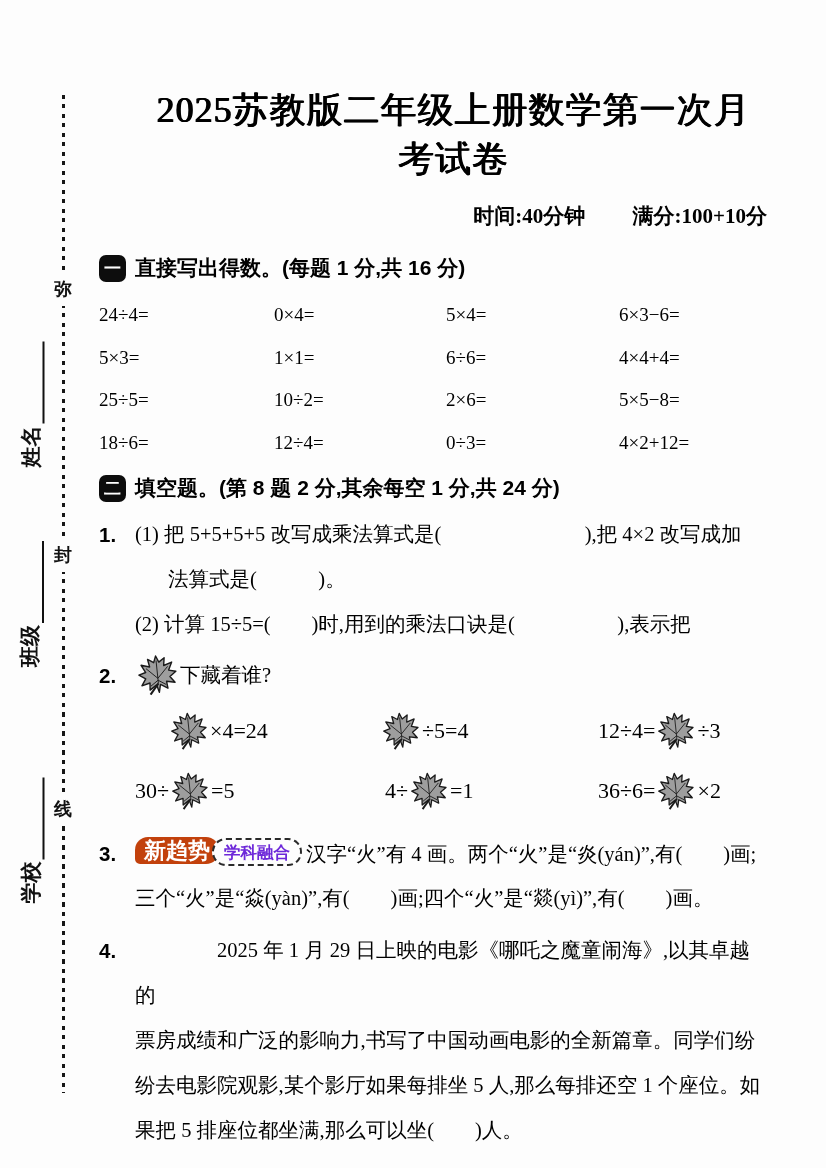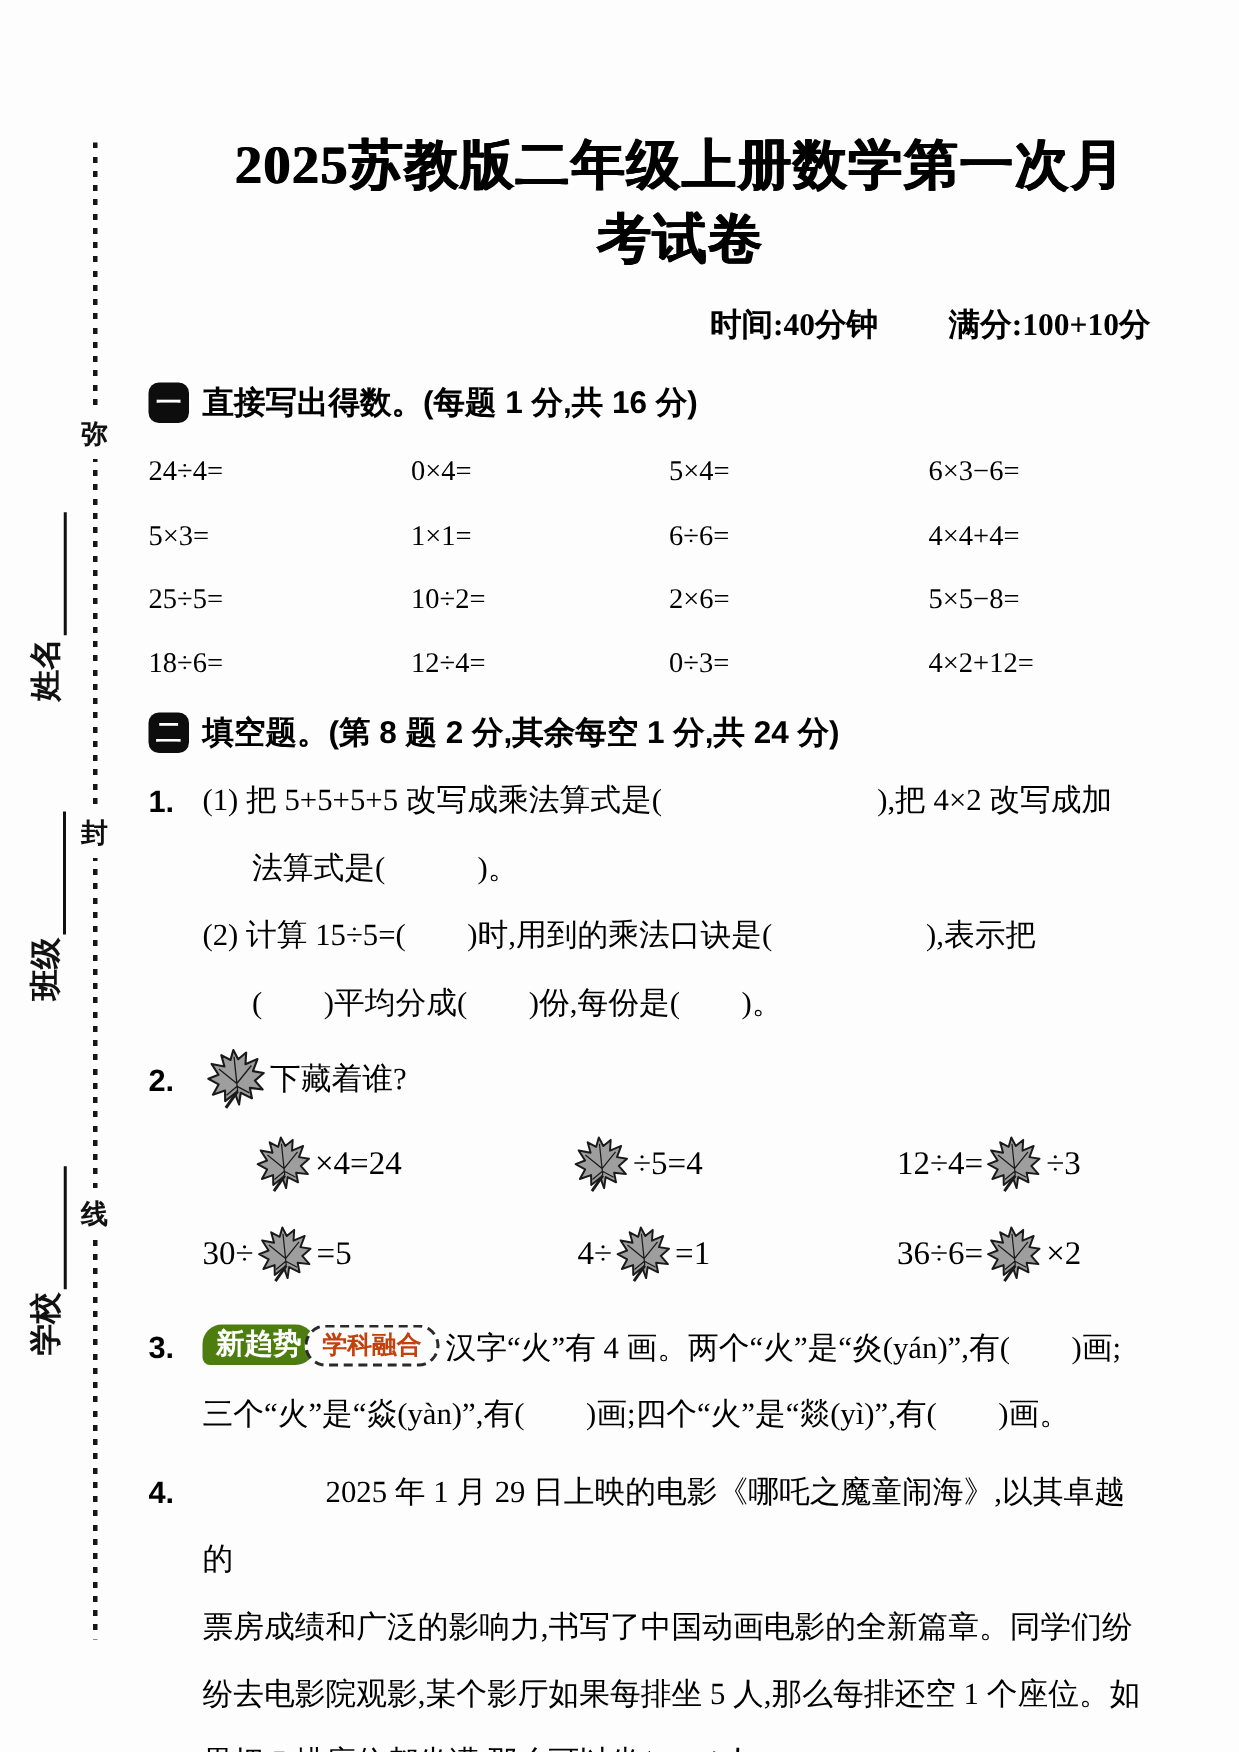--- a/index.html
+++ b/index.html
@@ -20,21 +20,21 @@
   }
   .id-group{
     position:absolute;height:26px;display:flex;align-items:flex-end;
     transform:rotate(-90deg);white-space:nowrap;
     font-family:"Liberation Sans",sans-serif;font-size:21px;font-weight:600;
   }
   .id-group .u{display:inline-block;width:82px;height:20px;border-bottom:2px solid #111;margin-left:2px;}
   
   .main{position:absolute;left:99px;top:0;width:668px;}
   .page-title{
-    margin-top:86px;text-align:center;font-size:36px;font-weight:700;
+    margin-top:86px;text-align:center;font-size:36px;font-weight:400;
     letter-spacing:1px;color:#000;
     text-shadow:0.7px 0 0 #000,-0.4px 0 0 #000;
     margin-left:41px;
   }
   .exam-meta{margin-top:18px;text-align:right;font-size:21px;font-weight:700;color:#000;}
   .sec-head{
     margin-top:24px;display:flex;align-items:center;gap:9px;
     font-size:21px;font-weight:800;color:#000;
     font-family:"Liberation Sans",sans-serif;
   }
@@ -53,27 +53,27 @@
     font-family:"Liberation Sans",sans-serif;
   }
   .ind2{padding-left:33px;}
   .q2-rows{margin-top:2px;}
   .leaf-row{position:relative;height:60px;}
   .leaf-eq{position:absolute;top:50%;transform:translateY(-50%);
     font-size:22px;display:inline-flex;align-items:center;white-space:nowrap;}
   svg.leaf{width:38px;height:38px;margin:0 2px;transform:rotate(-6deg);}
   svg.leaf-big{width:41px;height:41px;vertical-align:-13px;margin:0 2px;transform:rotate(-6deg);}
   .badge-dark{
-    display:inline-block;background:#4d7c0f;color:#fff;
+    display:inline-block;background:#c2410c;color:#fff;
     border-radius:13px 13px 13px 5px;padding:0 9px;line-height:27px;
-    font-size:19px;font-weight:700;font-family:"Liberation Sans",sans-serif;
+    font-size:22px;font-weight:700;font-family:"Liberation Sans",sans-serif;
     vertical-align:3px;
   }
   .badge-dashed{
-    display:inline-block;background:#fdfdfd;color:#c2410c;
+    display:inline-block;background:#fdfdfd;color:#6d28d9;
     border:2px dashed #2a2a2a;border-radius:14px;padding:0 10px;line-height:24px;
     font-size:16.5px;font-weight:700;font-family:"Liberation Sans",sans-serif;
     margin-left:-7px;margin-right:4px;vertical-align:3px;
   }
   .q4-l1{text-indent:82px;}
 </style>
 </head>
 <body>
 
 <svg width="0" height="0" style="position:absolute" aria-hidden="true">
@@ -134,21 +134,20 @@
   <div class="sec-head" style="margin-top:10px">
     <span class="sec-icon">二</span>
     <span>填空题。(第 8 题 2 分,其余每空 1 分,共 24 分)</span>
   </div>
 
   <div class="q" style="margin-top:10px">
     <span class="qno">1.</span>
     <div>(1) 把 5+5+5+5 改写成乘法算式是(　　　　　　　),把 4×2 改写成加</div>
     <div class="ind2">法算式是(　　　)。</div>
     <div>(2) 计算 15÷5=(　　)时,用到的乘法口诀是(　　　　　),表示把</div>
-    <div class="ind2">(　　)平均分成(　　)份,每份是(　　)。</div>
   </div>
 
   <div class="q" style="margin-top:6px">
     <span class="qno">2.</span>
     <div><svg class="leaf-big">
           <use href="#leafsym" xlink:href="#leafsym"></use>
         </svg><span>下藏着谁?</span></div>
     <div class="q2-rows">
       <div class="leaf-row">
         <span class="leaf-eq" style="left:33px">

